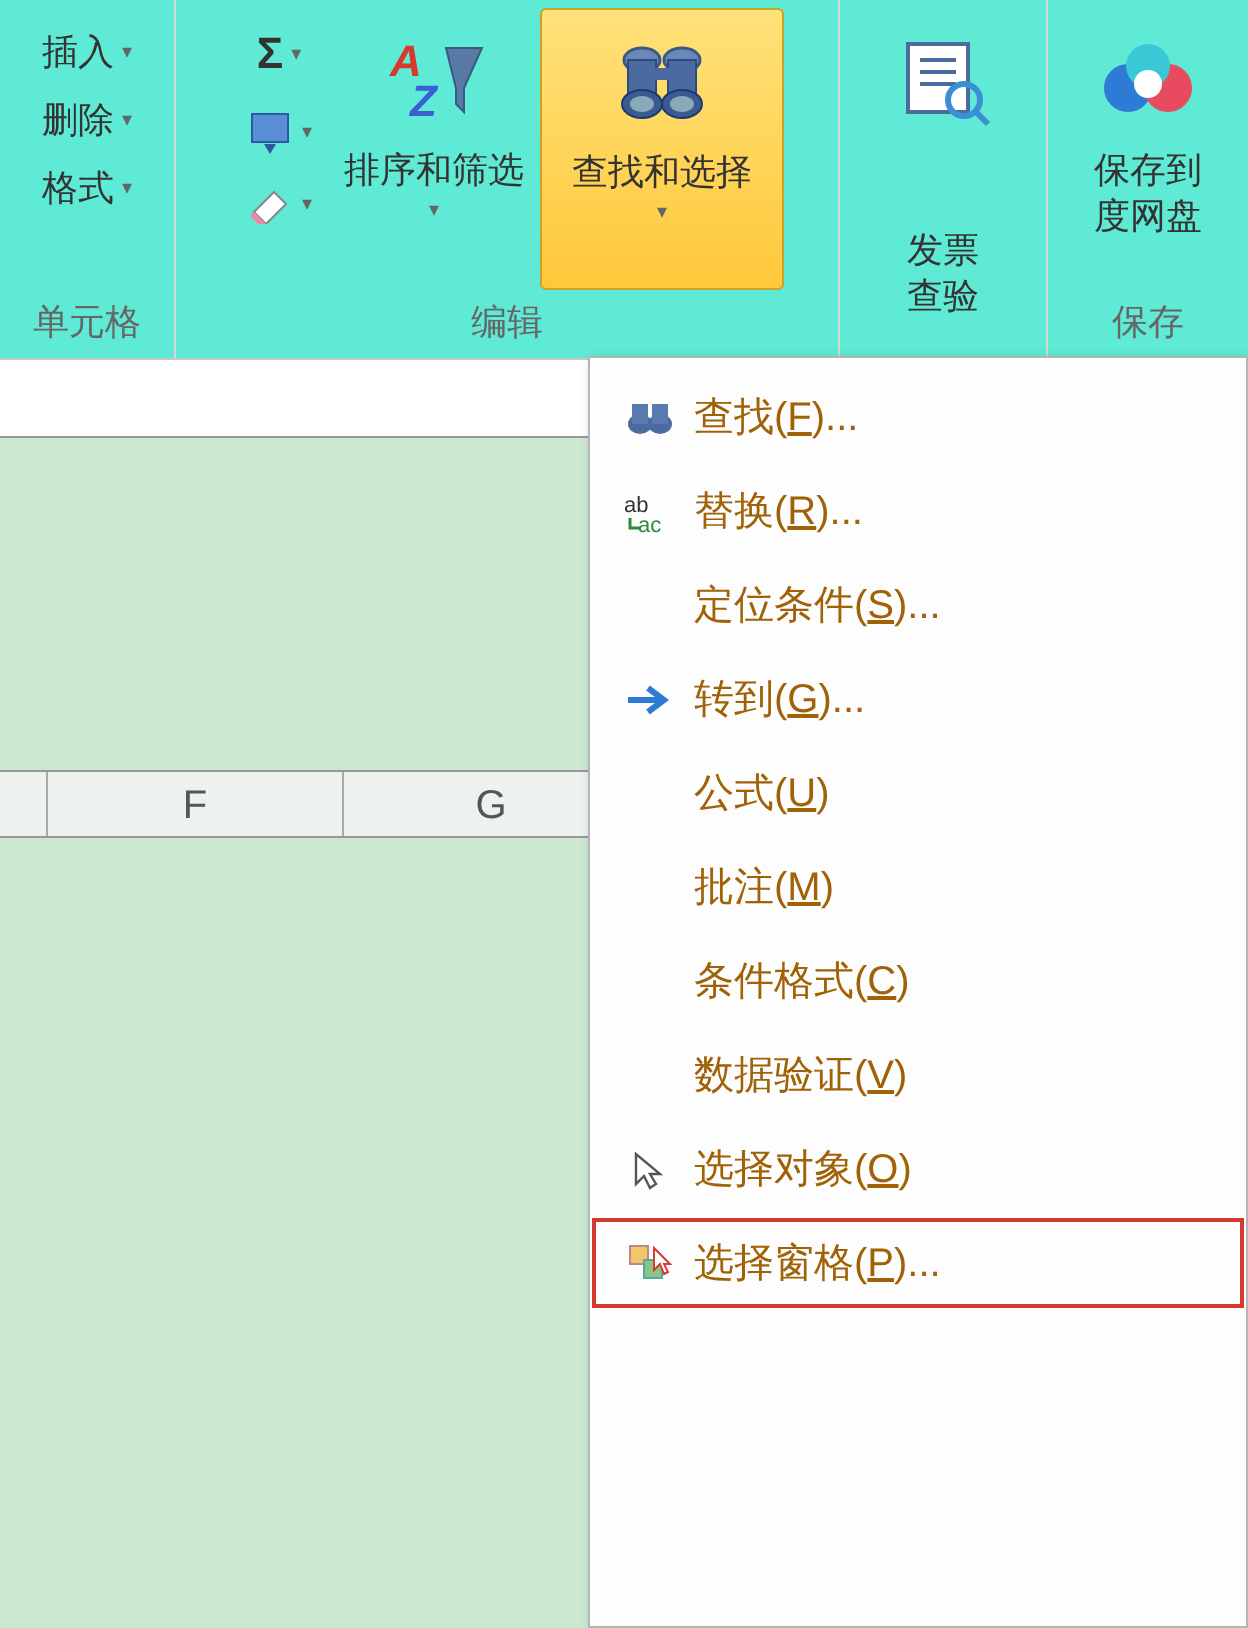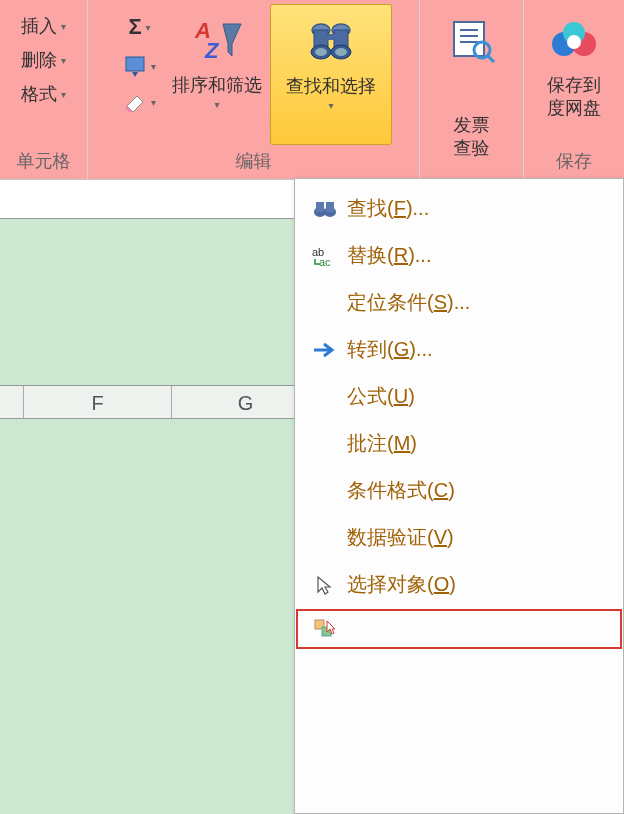--- a/index.html
+++ b/index.html
@@ -7,21 +7,21 @@
       font-family: "Microsoft YaHei", "SimSun", sans-serif;
       font-size: 18px;
       background: #fff;
       width: 624px;
       height: 814px;
       overflow: hidden;
       position: relative;
     }
     .ribbon {
       display: flex;
-      background: #fca5a5;
+      background: #5eead4;
       border-bottom: 1px solid #c8c8c8;
       height: 180px;
       align-items: stretch;
     }
     .ribbon-group {
       display: flex;
       flex-direction: column;
       align-items: center;
       padding: 4px 2px 0 2px;
       position: relative;
@@ -362,15 +362,16 @@
   </div>
 
   <div class="menu-item highlighted">
     <span class="mi-icon">
       <svg width="24" height="22">
           <rect x="2" y="2" width="9" height="9" fill="#f4c56a" stroke="#b88"></rect>
           <rect x="9" y="9" width="9" height="9" fill="#8ac48a" stroke="#5a9"></rect>
           <path d="M14 3 L14 14 L17 11 L19 16 L21 15 L19 11 L22 11 Z" fill="#fff" stroke="#d43a2f" stroke-width="1"></path>
         </svg>
     </span>
+    <span class="mi-label"><span>选择窗格(</span><u>P</u><span>)...</span></span>
   </div>
 
 </div>
 
 </body></html>

